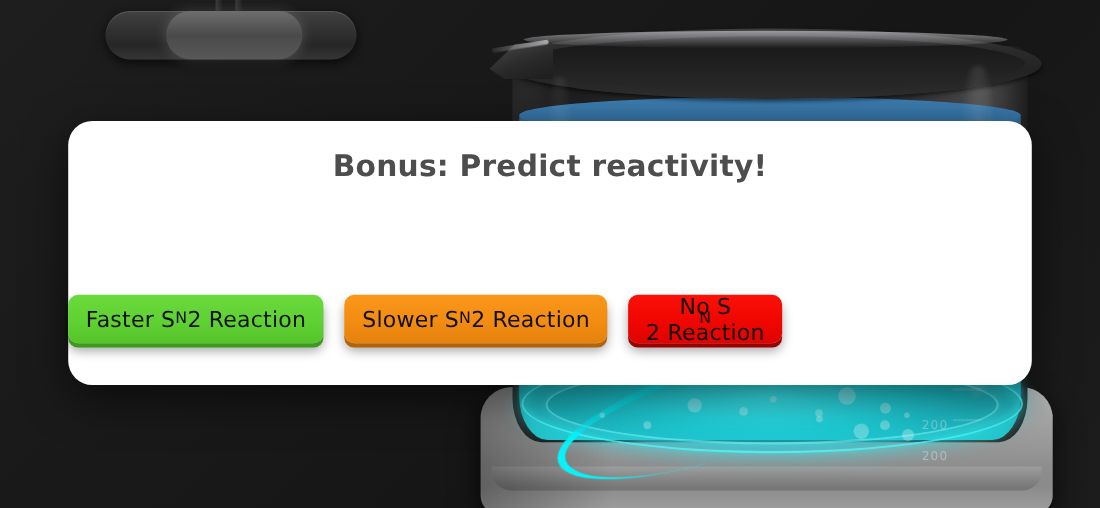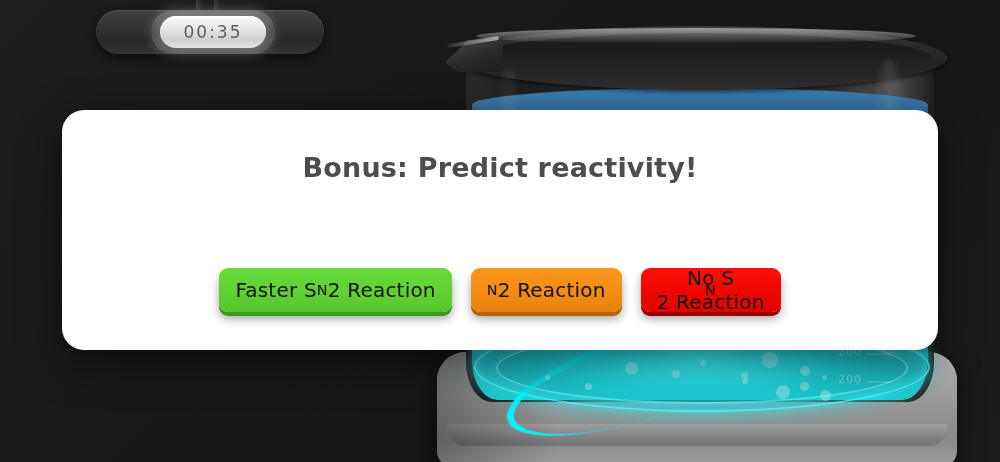--- a/index.html
+++ b/index.html
@@ -157,20 +157,21 @@
     filter: blur(0.5px);
   }
 
   
   .grad {
     position: absolute;
     color: rgba(225,235,238,0.42);
     font-size: 11px;
     font-family: "DejaVu Sans", sans-serif;
     letter-spacing: 1px;
+    margin-top: 35px;
   }
   .grad-line {
     position: absolute;
     height: 2px;
     background: rgba(220,235,240,0.20);
     border-radius: 2px;
   }
 
   
   .rim-outer {
@@ -294,21 +295,21 @@
     position: absolute;
     left: 62px;
     top: 110px;
     width: 876px;
     height: 240px;
     background: #ffffff;
     border-radius: 22px;
     box-shadow: 0 12px 40px rgba(0,0,0,0.55);
   }
   .card-title {
-    margin: 16px;
+    margin: 0;
     padding-top: 26px;
     text-align: center;
     font-size: 27px;
     font-weight: bold;
     color: #4d4d4d;
     letter-spacing: 0.2px;
   }
   .card-line {
     margin: 0;
     text-align: center;
@@ -318,21 +319,20 @@
   }
   .card-line.l1 { padding-top: 18px; }
   .card-line.l2 { padding-top: 12px; }
 
   .answers {
     position: absolute;
     left: 0;
     top: 158px;
     width: 876px;
     display: flex;
-    justify-content: center;
     gap: 19px;
   }
   .answer-btn {
     border: none;
     cursor: pointer;
     border-radius: 9px;
     height: 44px;
     padding: 0 16px;
     font-family: "DejaVu Sans", sans-serif;
     font-size: 20px;
@@ -408,34 +408,32 @@
     <div class="spout"></div>
     <div class="spout-edge"></div>
     <div class="glass-sheen"></div>
     <div class="glass-sheen left"></div>
   </div>
 
   <div class="timer-post" style="left:196px;"></div>
   <div class="timer-post" style="left:214px;"></div>
   <div class="timer-shell"></div>
   <div class="timer-bezel"></div>
-  <div class="timer-screen">
-    <span class="timer-text">00:35</span>
-  </div>
 
   <div class="card">
     <h1 class="card-title">Bonus: Predict reactivity!</h1>
 
     <div class="answers">
       <button class="answer-btn green">
         <span>Faster S</span>
           <sub>N</sub>
           <span>2 Reaction</span>
       </button>
       <button class="answer-btn orange">
+        <span>Slower S</span>
           <sub>N</sub>
           <span>2 Reaction</span>
       </button>
       <button class="answer-btn red">
         <span>No S</span>
           <sub>N</sub>
           <span>2 Reaction</span>
       </button>
     </div>
   </div>

